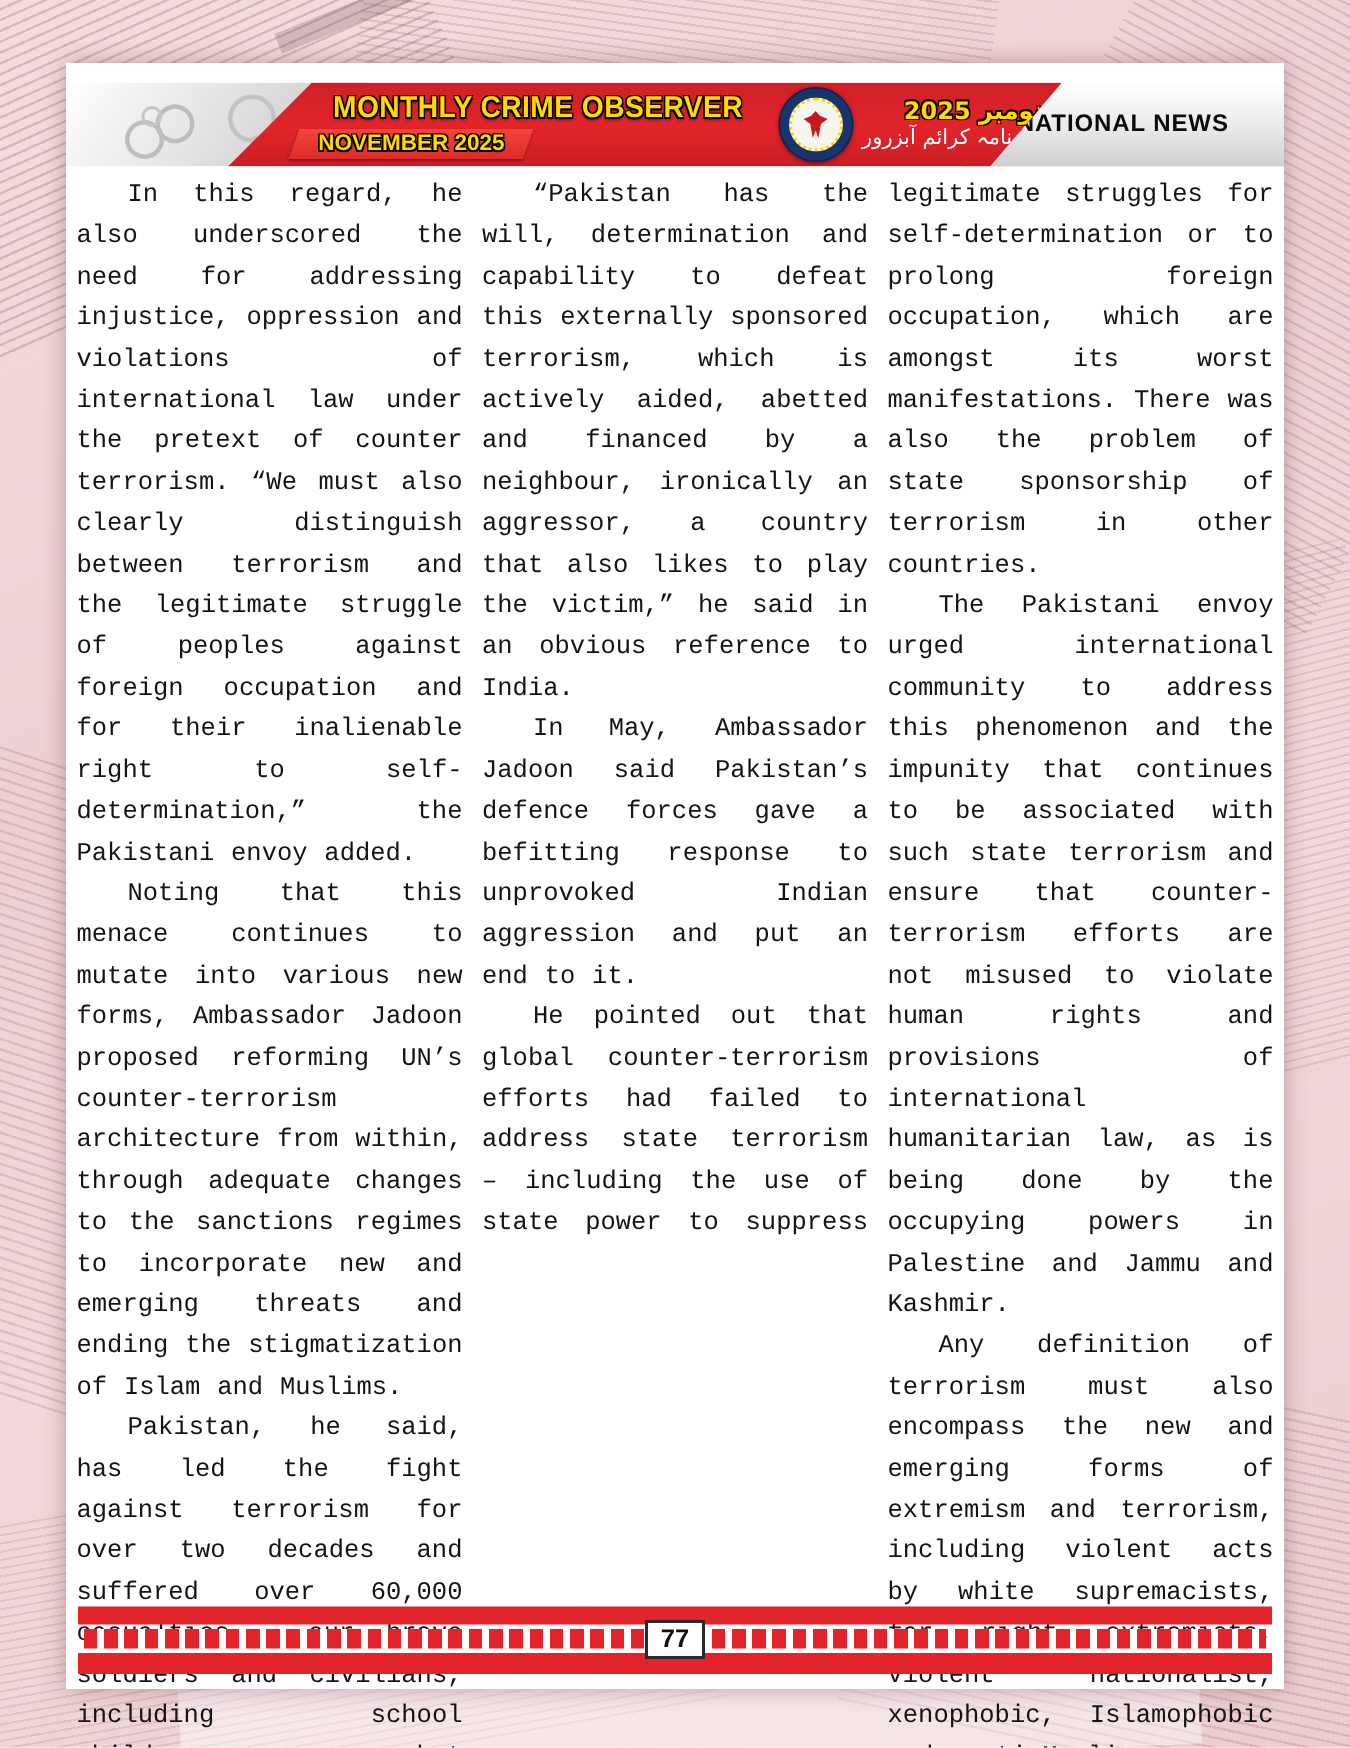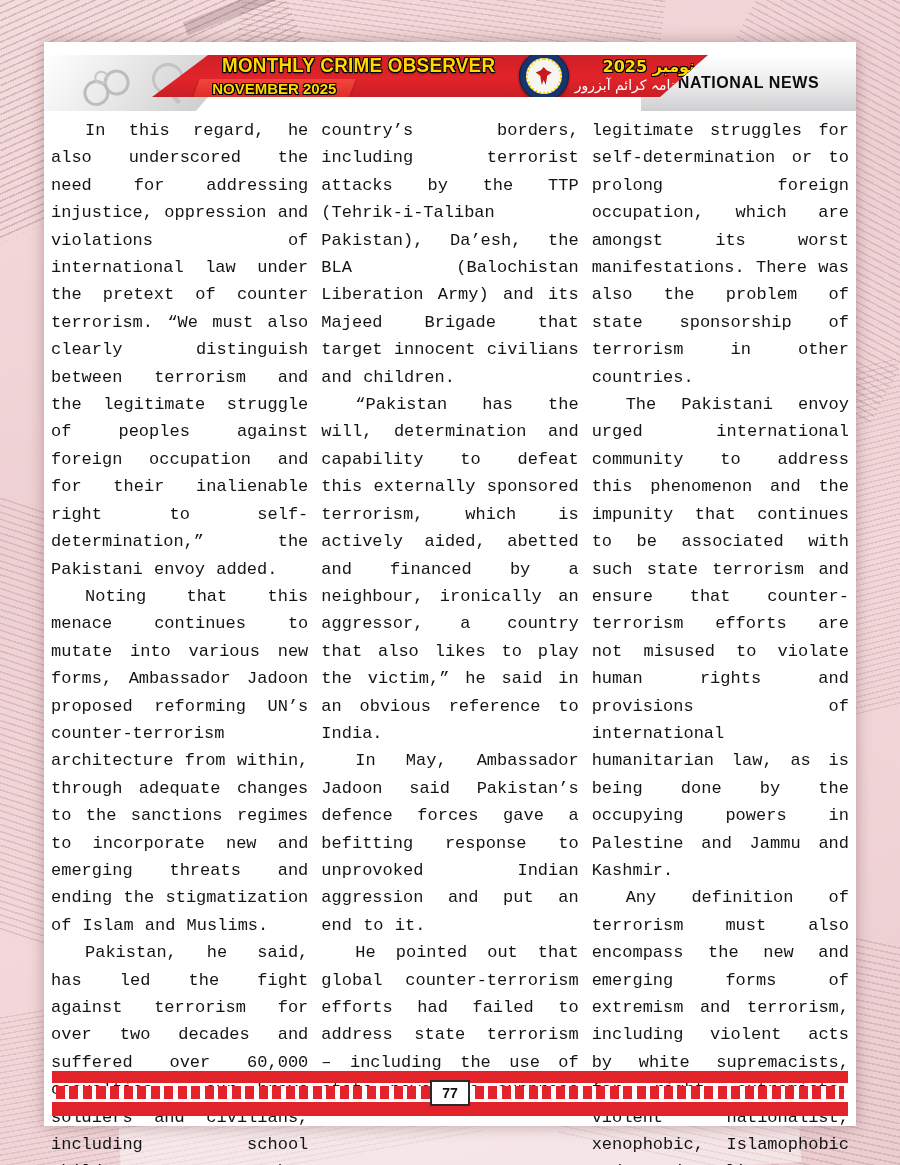--- a/index.html
+++ b/index.html
@@ -29,21 +29,21 @@
   .mast-right{
     position:absolute;right:0;top:0;width:215px;height:56px;
     background:linear-gradient(180deg,#ffffff 0%,#e9e9ea 55%,#cfcfd1 100%);
     display:flex;align-items:center;justify-content:center;
   }
   .national-news{
     font-family:"Liberation Sans",sans-serif;font-weight:bold;font-size:16px;
     color:#0c0c0c;letter-spacing:.6px;
   }
   .mast-red{
-    position:absolute;left:108px;top:0;right:148px;height:42px;
+    position:absolute;left:108px;top:0;right:148px;height:56px;
     background:linear-gradient(180deg,#cf2027 0%,#e2242a 55%,#c91e24 100%);
     clip-path:polygon(56px 0,100% 0,calc(100% - 48px) 100%,0 100%);
     display:flex;align-items:center;
   }
   .mast-left-stack{flex:1;padding-left:70px;display:flex;flex-direction:column;align-items:flex-start;}
   .mast-title{
     font-family:"Liberation Sans",sans-serif;font-weight:bold;font-size:20px;
     color:#ffd900;letter-spacing:.3px;transform:scaleX(.94);transform-origin:left;
     text-shadow:-1px -1px 0 #000,1px -1px 0 #000,-1px 1px 0 #000,1px 1px 0 #000,0 2px 2px rgba(0,0,0,.5);
     white-space:nowrap;
@@ -106,21 +106,21 @@
   .foot-bar{height:12px;background:#e2242a;}
   .foot-bar.bottom{height:14px;margin-top:3px;}
   .foot-squares{
     height:13px;margin:3px 4px 0 4px;position:relative;
     background:repeating-linear-gradient(90deg,#e2242a 0 9px,#ffffff 9px 13.5px);
   }
   .page-number{
     position:absolute;left:50%;top:50%;transform:translate(-50%,-50%);
     background:#ffffff;border:2px solid #2a2a2a;min-width:24px;height:22px;
     display:flex;align-items:center;justify-content:center;
-    font-family:"Liberation Sans",sans-serif;font-weight:bold;font-size:14px;color:#111;
+    font-family:"Liberation Sans",sans-serif;font-weight:bold;font-size:17px;color:#111;
     padding:0 6px;
   }
 </style>
 </head>
 <body>
 
 <div class="texture tex-lines" style="left:-60px;top:-40px;width:360px;height:220px;transform:rotate(-24deg);"></div>
 <div class="texture tex-lines2" style="left:240px;top:-30px;width:420px;height:120px;transform:rotate(8deg);opacity:.8;"></div>
 <div class="texture tex-bar" style="left:180px;top:-6px;width:150px;height:14px;transform:rotate(-22deg);opacity:.55;"></div>
 <div class="texture tex-lines" style="right:-80px;top:-20px;width:300px;height:400px;transform:rotate(28deg);opacity:.75;"></div>
@@ -166,21 +166,20 @@
     </div>
   </div>
 
   <div class="columns">
     <div class="col">
       <p>In this regard, he also underscored the need for addressing injustice, oppression and violations of international law under the pretext of counter terrorism. “We must also clearly distinguish between terrorism and the legitimate struggle of peoples against foreign occupation and for their inalienable right to self-determination,” the Pakistani envoy added.</p>
       <p>Noting that this menace continues to mutate into various new forms, Ambassador Jadoon proposed reforming UN’s counter-terrorism architecture from within, through adequate changes to the sanctions regimes to incorporate new and emerging threats and ending the stigmatization of Islam and Muslims.</p>
       <p class="cut">Pakistan, he said, has led the fight against terrorism for over two decades and suffered over 60,000 casualties — our brave soldiers and civilians, including school children– but unfortunately, continues to suffer from state-sponsored terrorism from across the</p>
     </div>
     <div class="col">
-      <p class="cont">country’s borders, including terrorist attacks by the TTP (Tehrik-i-Taliban Pakistan), Da’esh, the BLA (Balochistan Liberation Army) and its Majeed Brigade that target innocent civilians and children.</p>
       <p>“Pakistan has the will, determination and capability to defeat this externally sponsored terrorism, which is actively aided, abetted and financed by a neighbour, ironically an aggressor, a country that also likes to play the victim,” he said in an obvious reference to India.</p>
       <p>In May, Ambassador Jadoon said Pakistan’s defence forces gave a befitting response to unprovoked Indian aggression and put an end to it.</p>
       <p class="cut">He pointed out that global counter-terrorism efforts had failed to address state terrorism – including the use of state power to suppress</p>
     </div>
     <div class="col">
       <p class="cont">legitimate struggles for self-determination or to prolong foreign occupation, which are amongst its worst manifestations. There was also the problem of state sponsorship of terrorism in other countries.</p>
       <p>The Pakistani envoy urged international community to address this phenomenon and the impunity that continues to be associated with such state terrorism and ensure that counter-terrorism efforts are not misused to violate human rights and provisions of international humanitarian law, as is being done by the occupying powers in Palestine and Jammu and Kashmir.</p>
       <p>Any definition of terrorism must also encompass the new and emerging forms of extremism and terrorism, including violent acts by white supremacists, far right extremists, violent nationalist, xenophobic, Islamophobic and anti-Muslim groups, such as Hindutva groups, and similar ideologies in various parts of the world, he said.</p>
       <p class="cut">“We which also take into account the state sponsored</p>
     </div>

